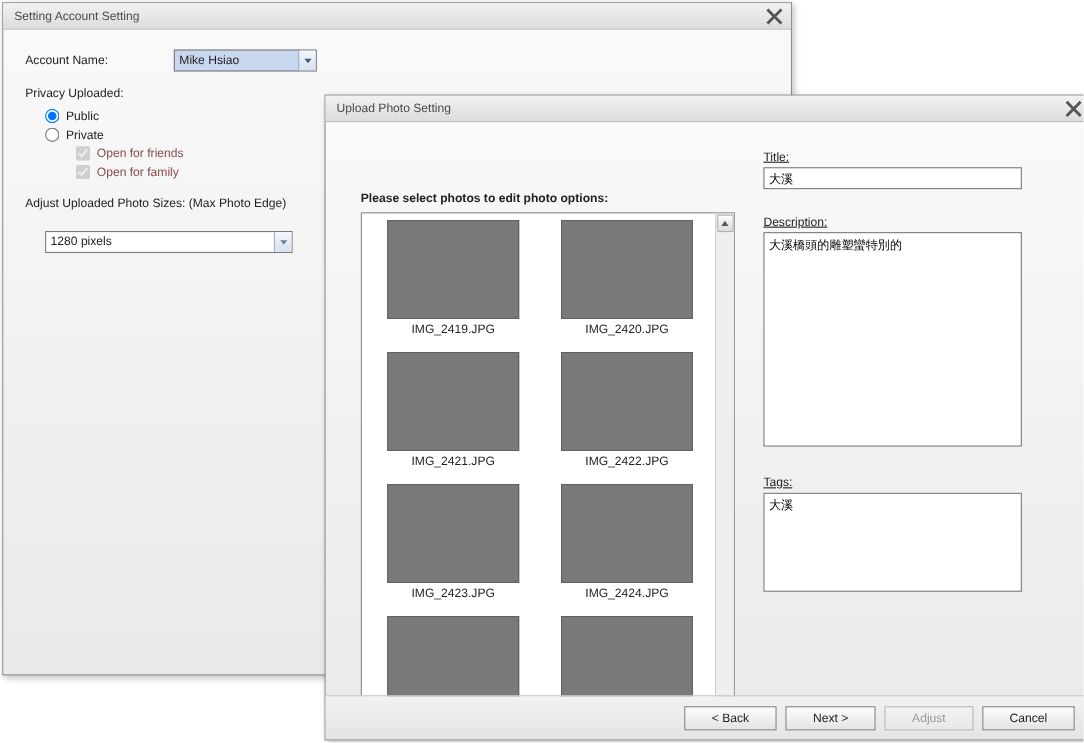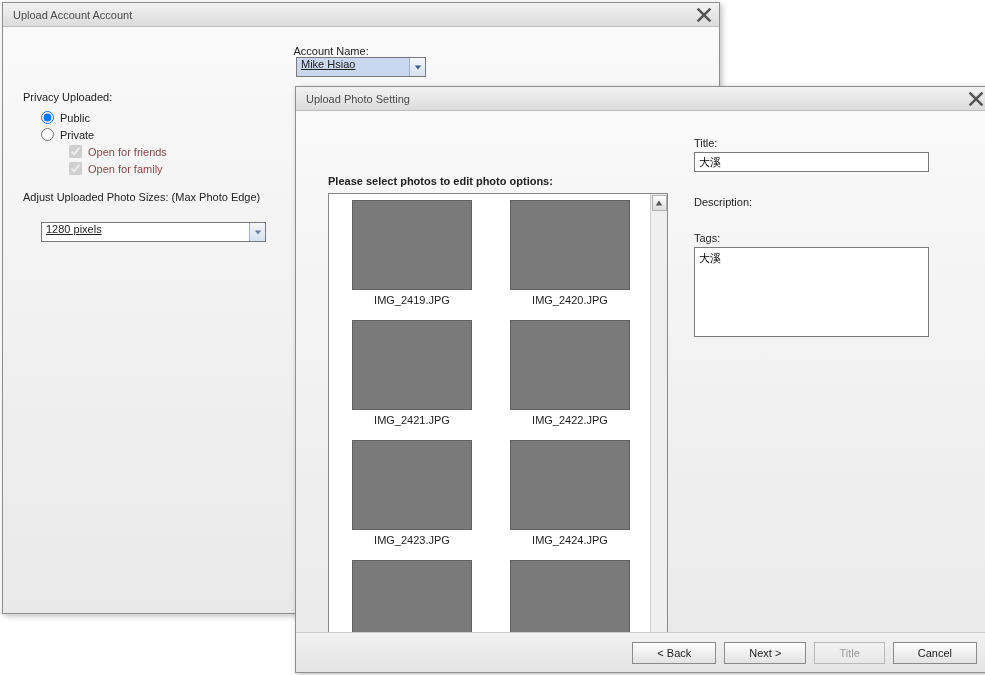--- a/index.html
+++ b/index.html
@@ -27,31 +27,30 @@
     width:18px; height:16px;
     display:flex; align-items:center; justify-content:center;
     color:#555; font-size:13px; font-weight:bold;
     border:1px solid transparent;
     cursor:default;
   }
 
   
   .dlg-account { left:2px; top:2px; width:718px; height:612px; }
   .dlg-account .body { padding:18px 20px; }
-  .row { display:flex; align-items:center; margin-bottom:14px;flex-direction:column; }
+  .row { display:flex; align-items:center; margin-bottom:14px; }
   .lbl { color:#222; }
   .lbl-w { width:135px; }
   .combo {
     position:relative;
     width:130px; height:20px;
     border:1px solid #7a7a7a;
     background:#fff;
-    display:flex; align-items:flex-start;
+    display:flex; align-items:center;
     padding:0 18px 0 4px;
-    text-decoration:underline;
   }
   .combo.sel { background:#c9d7ef; }
   .combo .arrow {
     position:absolute; right:0; top:0; width:16px; height:100%;
     background:linear-gradient(#f4f7fb,#d6e1f0);
     border-left:1px solid #9cb2cf;
     display:flex; align-items:center; justify-content:center;
   }
   .combo .arrow svg { width:8px; height:8px; }
 
@@ -110,21 +109,21 @@
   .p4{background:linear-gradient(#7aa7c6 55%, #7a7a6f 55%);}
   .p5{background:linear-gradient(#6e9ec3 50%, #6d5a49 50%);}
   .p6{background:radial-gradient(circle at 70% 60%, #c9d2d6 25%, #5b7a48 26% 55%, #2a2a2a 56%);}
   .p7{background:linear-gradient(#bcd1de 60%, #777 60%);}
   .p8{background:linear-gradient(#a8c8dc 55%, #9aa39a 55%);}
 
   .sel-count { width:340px; text-align:right; font-weight:bold; margin-top:4px; }
 
   
   .rcol { position:absolute; left:398px; top:22px; width:260px; }
-  .flabel { display:block; margin:4px 0 3px 0; color:#222;}
+  .flabel { display:block; margin:4px 0 3px 0; color:#222;text-decoration:underline;}
   .tinput {
     width:235px; height:20px;
     border:1px solid #7a7a7a; background:#fff;
     padding:2px 4px; font:inherit;
   }
   .tarea {
     width:235px;
     border:1px solid #7a7a7a; background:#fff;
     padding:3px 4px; font:inherit; resize:none;
   }
@@ -149,21 +148,21 @@
   }
   .btn.disabled { color:#9a9a9a; border-color:#b8b8b8; background:linear-gradient(#f3f3f3,#e8e8e8); }
 </style>
 </head>
 <body>
 
 <div class="stage">
 
   <div class="dialog dlg-account">
     <div class="titlebar">
-      <span class="title">Upload Account Account</span>
+      <span class="title">Setting Account Setting</span>
       <span class="close-x">
         <svg viewBox="0 0 10 10">
             <line x1="1" y1="1" x2="9" y2="9" stroke="#555" stroke-width="1.6"></line>
             <line x1="9" y1="1" x2="1" y2="9" stroke="#555" stroke-width="1.6"></line>
           </svg>
       </span>
     </div>
 
     <div class="body">
       <div class="row">
@@ -273,27 +272,28 @@
         </div>
       </div>
 
       <div class="sel-count">1 / 21 selected</div>
 
       <div class="rcol">
         <span class="flabel">Title:</span>
         <input class="tinput" type="text" value="大溪" style="">
 
         <span class="flabel" style="margin-top:24px">Description:</span>
+        <textarea class="tarea desc" style="">大溪橋頭的雕塑蠻特別的</textarea>
 
         <span class="flabel" style="margin-top:24px">Tags:</span>
         <textarea class="tarea tags" style="">大溪</textarea>
       </div>
 
       <div class="footer">
         <button class="btn">&lt; Back</button>
         <button class="btn">Next &gt;</button>
-        <button class="btn disabled">Title</button>
+        <button class="btn disabled">Adjust</button>
         <button class="btn">Cancel</button>
       </div>
     </div>
   </div>
 
 </div>
 
 </body></html>

